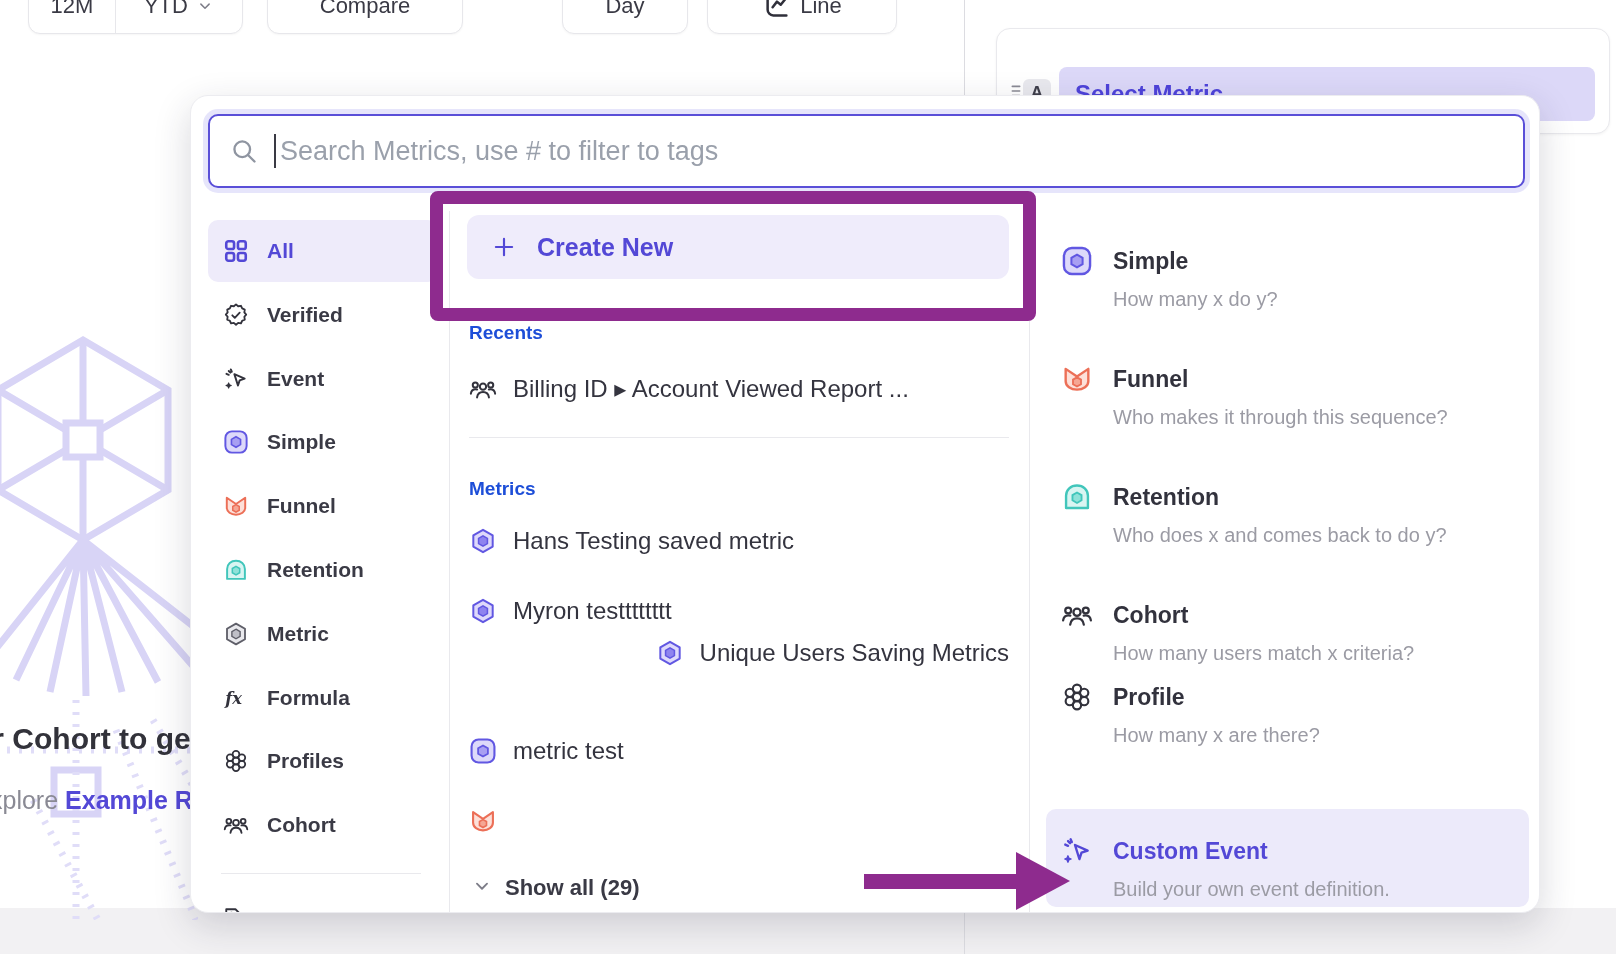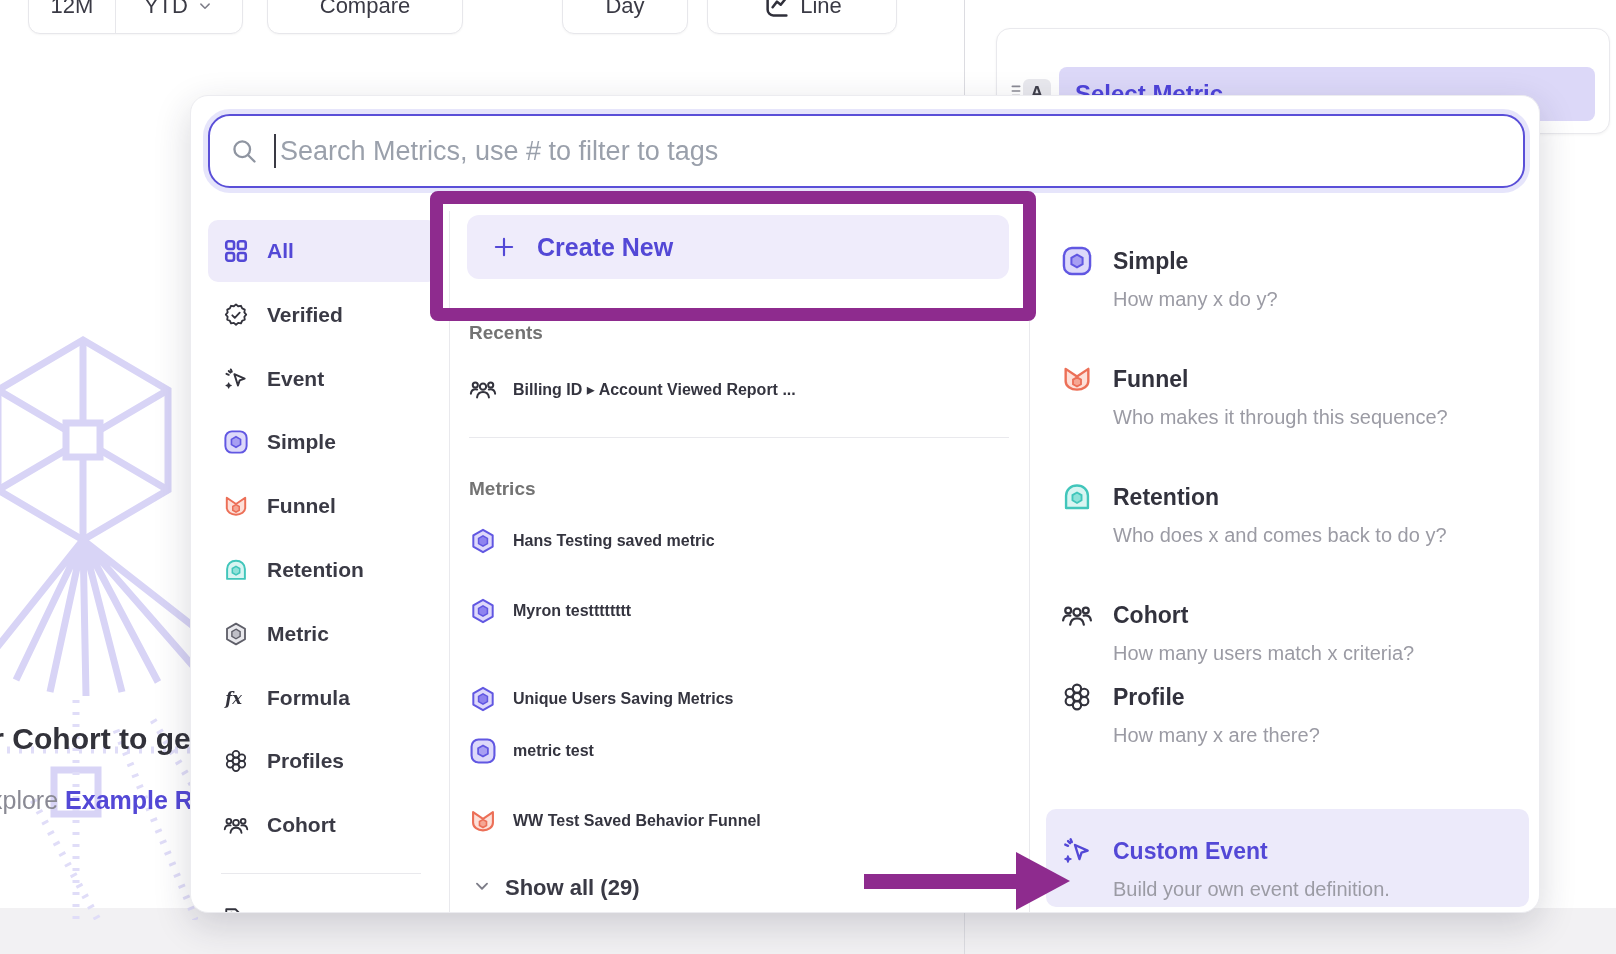--- a/index.html
+++ b/index.html
@@ -30,42 +30,42 @@
   .drag{position:absolute;left:8px;top:51px;width:22px;height:22px;}
   .row-badge{position:absolute;left:26px;top:50px;width:28px;height:28px;background:#e9e9ee;border-radius:6px;
     display:flex;align-items:center;justify-content:center;font-size:17px;font-weight:700;color:#3f3f4b;}
   .select-pill{position:absolute;left:62px;top:38px;width:536px;height:54px;background:#dcd8f8;border-radius:8px;
     display:flex;align-items:center;padding-left:16px;box-sizing:border-box;font-size:24px;font-weight:600;color:#4e43da;cursor:pointer;}
 
   
   .modal{position:absolute;left:190px;top:95px;width:1350px;height:818px;background:#fff;border:1px solid #ececf0;
     border-radius:18px;box-shadow:0 12px 36px rgba(40,40,60,.18);overflow:hidden;box-sizing:border-box;z-index:5;}
   .search-wrap{position:absolute;left:17px;top:18px;width:1317px;height:74px;}
-  .search-input{width:100%;height:100%;box-sizing:border-box;border:2px solid #5a4fd8;border-radius:22px;outline:none;
+  .search-input{width:100%;height:100%;box-sizing:border-box;border:2px solid #5a4fd8;border-radius:10px;outline:none;
     padding-left:70px;font-size:27px;color:#3a3a44;font-family:"Liberation Sans","DejaVu Sans",sans-serif;
     box-shadow:0 0 0 5px rgba(101,92,229,.16);}
   .search-input::placeholder{color:#9aa0ab;}
   .search-icn{position:absolute;left:22px;top:23px;width:28px;height:28px;}
   .caret-bar{position:absolute;left:66px;top:20px;width:2px;height:34px;background:#3a3a44;}
 
   .v-div{position:absolute;top:115px;width:1px;height:702px;background:#e9e9ed;}
   .h-div{position:absolute;height:1px;background:#e9e9ed;}
 
   
   .cat-row{position:absolute;left:17px;width:230px;height:62px;display:flex;align-items:center;gap:18px;
     padding-left:15px;box-sizing:border-box;border-radius:10px;font-size:21px;font-weight:600;color:#3a3a45;cursor:pointer;}
   .cat-row.sel{background:#eeebfa;color:#5348d6;}
 
   
   .create-new{position:absolute;left:276px;top:119px;width:542px;height:64px;background:#efecfb;border-radius:12px;
     display:flex;align-items:center;gap:20px;padding-left:24px;box-sizing:border-box;cursor:pointer;}
   .create-new .lbl{font-size:25px;font-weight:600;color:#5348d6;}
-  .sec-label{position:absolute;left:278px;font-size:19px;font-weight:600;color:#737373;}
+  .sec-label{position:absolute;left:278px;font-size:19px;font-weight:600;color:#1d4ed8;}
   .mid-row{position:absolute;left:278px;width:540px;height:36px;display:flex;align-items:center;gap:16px;
-    font-size:16px;font-weight:700;color:#34343f;cursor:pointer;white-space:nowrap;}
+    font-size:24px;font-weight:400;color:#34343f;cursor:pointer;white-space:nowrap;}
   .show-all{position:absolute;left:280px;width:300px;height:32px;display:flex;gap:12px;
     font-size:22px;font-weight:600;color:#3a3a45;cursor:pointer;}
 
   
   .type-hl{position:absolute;left:855px;top:713px;width:483px;height:98px;background:#eceafa;border-radius:10px;}
   .type-row{position:absolute;left:870px;width:460px;cursor:pointer;}
   .type-row .t-line{display:flex;align-items:center;gap:20px;}
   .type-row .title{font-size:23px;font-weight:600;color:#32323d;line-height:32px;}
   .type-row.purple .title{color:#5348d6;}
   .type-row .desc{margin-left:52px;margin-top:9px;font-size:20px;color:#9b9ba4;line-height:26px;}
@@ -323,21 +323,21 @@
         </div>
         <div class="mid-row" style="top: 497px;">
           <span class="icn" style="width:28px;height:28px">
             <svg viewBox="0 0 24 24">
               <path d="M12 2.4l8.3 4.8v9.6L12 21.6l-8.3-4.8V7.2z" fill="#ded9fb" stroke="#6157e2" stroke-width="1.7" stroke-linejoin="round"></path>
               <path d="M12 7.6l3.8 2.2v4.4L12 16.4l-3.8-2.2V9.8z" fill="#8e83ef" stroke="#6157e2" stroke-width="1.3"></path>
             </svg>
           </span>
           <span>Myron testttttttt</span>
         </div>
-        <div class="mid-row" style="top: 585px;">
+        <div class="mid-row" style="top: 539px; justify-content: flex-end;">
           <span class="icn" style="width:28px;height:28px">
             <svg viewBox="0 0 24 24">
               <path d="M12 2.4l8.3 4.8v9.6L12 21.6l-8.3-4.8V7.2z" fill="#ded9fb" stroke="#6157e2" stroke-width="1.7" stroke-linejoin="round"></path>
               <path d="M12 7.6l3.8 2.2v4.4L12 16.4l-3.8-2.2V9.8z" fill="#8e83ef" stroke="#6157e2" stroke-width="1.3"></path>
             </svg>
           </span>
           <span>Unique Users Saving Metrics</span>
         </div>
         <div class="mid-row" style="top: 637px;">
           <span class="icn" style="width:28px;height:28px">
@@ -348,21 +348,20 @@
           </span>
           <span>metric test</span>
         </div>
         <div class="mid-row" style="top: 707px;">
           <span class="icn" style="width:28px;height:28px">
             <svg viewBox="0 0 24 24">
               <path d="M3.5 4.4L12 10.2 20.5 4.4v9.2c0 3.7-3.8 6.4-8.5 6.4s-8.5-2.7-8.5-6.4z" fill="#fde0d9" stroke="#ec6f57" stroke-width="1.8" stroke-linejoin="round"></path>
               <path d="M12 10.8l3 1.7v3.4l-3 1.7-3-1.7v-3.4z" fill="#f5a694" stroke="#ec6f57" stroke-width="1.4"></path>
             </svg>
           </span>
-          <span>WW Test Saved Behavior Funnel</span>
         </div>
       </div>
 
     <div class="show-all" style="top:779px;">
       <span class="icn" style="width:22px;height:22px;" id="showall-chev">
           <svg viewBox="0 0 24 24" fill="none" stroke="#7d7d88" stroke-width="2" stroke-linecap="round" stroke-linejoin="round">
             <path d="M6.5 9.5L12 15l5.5-5.5"></path>
           </svg>
         </span>
       <span>Show all (29)</span>

